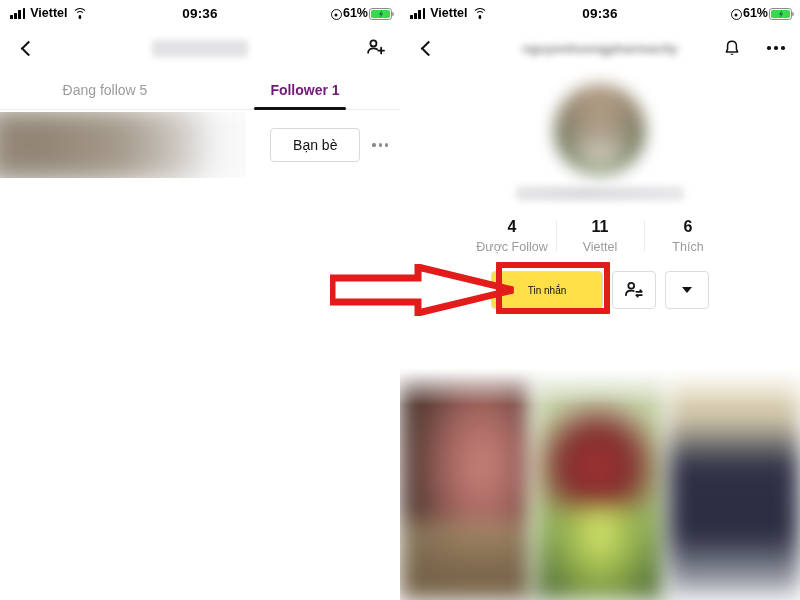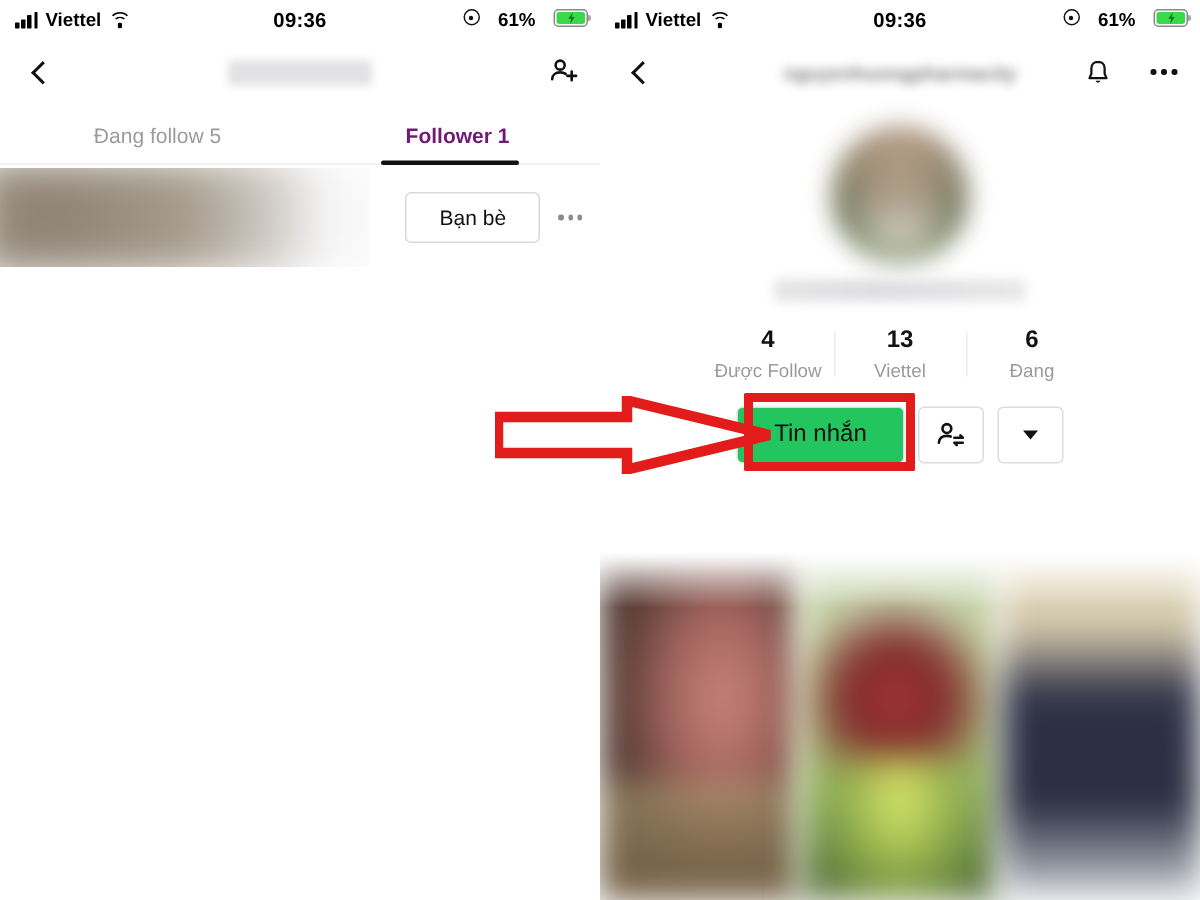--- a/index.html
+++ b/index.html
@@ -16,21 +16,21 @@
   .panel-right { left: 400px; }
 
   
   .statusbar {
     position: relative; height: 26px; width: 100%;
     display: flex; align-items: center;
   }
   .sb-left { position: absolute; left: 10px; display: flex; align-items: center; gap: 5px; }
   .sb-center { position: absolute; left: 0; right: 0; text-align: center;
     font-size: 13.5px; font-weight: 700; color: #000; letter-spacing: .2px; }
-  .sb-right { position: absolute; right: 8px; display: flex; align-items: flex-start; gap: 12px; }
+  .sb-right { position: absolute; right: 8px; display: flex; align-items: flex-end; gap: 1px; }
   .carrier { font-size: 12.5px; font-weight: 600; color: #000; }
   .sig { display: flex; align-items: flex-end; gap: 1.5px; height: 11px; }
   .sig i { display: block; width: 2.7px; background: #000; border-radius: .5px; }
   .sig i:nth-child(1){ height: 4px; }
   .sig i:nth-child(2){ height: 6px; }
   .sig i:nth-child(3){ height: 8.5px; }
   .sig i:nth-child(4){ height: 11px; }
   .wifi { width: 15px; height: 11px; position: relative; }
   .wifi span { position: absolute; left: 50%; transform: translateX(-50%);
     border: 1.6px solid #000; border-bottom-color: transparent;
@@ -121,21 +121,21 @@
 
   .stats { display: flex; align-items: center; margin-top: 16px; }
   .stat { width: 88px; text-align: center; position: relative; cursor: pointer; }
   .stat + .stat::before { content: ""; position: absolute; left: 0; top: 4px;
     height: 30px; width: 1px; background: #ececee; }
   .stat-num { font-size: 16px; font-weight: 700; color: #111; line-height: 20px; }
   .stat-label { font-size: 12.5px; color: #9b9b9f; margin-top: 3px; }
 
   .actions { display: flex; align-items: center; gap: 9px; margin-top: 17px; }
   .btn-msg { width: 112px; height: 38px; border: 1px solid #dcdcdf; border-radius: 4px;
-    background: #22c55e; font-size: 16px; color: #111; cursor: pointer;
+    background: #fde047; font-size: 10px; color: #111; cursor: pointer;
     font-family: "Liberation Sans", sans-serif; }
   .btn-sq { width: 44px; height: 38px; border: 1px solid #dcdcdf; border-radius: 4px;
     background: #fff; display: flex; align-items: center; justify-content: center;
     cursor: pointer; }
   .caret-down { width: 0; height: 0; border-left: 5.5px solid transparent;
     border-right: 5.5px solid transparent; border-top: 6.5px solid #111; }
 
   
   .hl-box { position: absolute; border: 6px solid #e21b1b; border-radius: 1px;
     pointer-events: none; }
@@ -300,26 +300,26 @@
         <div class="avatar"></div>
       </div>
       <div class="uname-blur"></div>
 
       <div class="stats">
         <div class="stat">
           <div class="stat-num">4</div>
           <div class="stat-label">Được Follow</div>
         </div>
         <div class="stat">
-          <div class="stat-num">13</div>
+          <div class="stat-num">11</div>
           <div class="stat-label">Viettel</div>
         </div>
         <div class="stat">
           <div class="stat-num">6</div>
-          <div class="stat-label">Đang</div>
+          <div class="stat-label">Thích</div>
         </div>
       </div>
 
       <div class="actions">
         <button class="btn-msg">Tin nhắn</button>
         <div class="btn-sq">
           <svg width="22" height="22" viewBox="0 0 24 24">
             <circle cx="9" cy="7.3" r="3.2" fill="none" stroke="#111" stroke-width="1.9"></circle>
             <path d="M3.2 17.6c0-3.2 2.6-5 5.8-5 1 0 2 .2 2.8.5" fill="none" stroke="#111" stroke-width="1.9" stroke-linecap="round"></path>
             <path d="M14.4 14h6.2l-1.8-1.8M20.6 17.6h-6.2l1.8 1.8" fill="none" stroke="#111" stroke-width="1.8" stroke-linecap="round" stroke-linejoin="round"></path>

